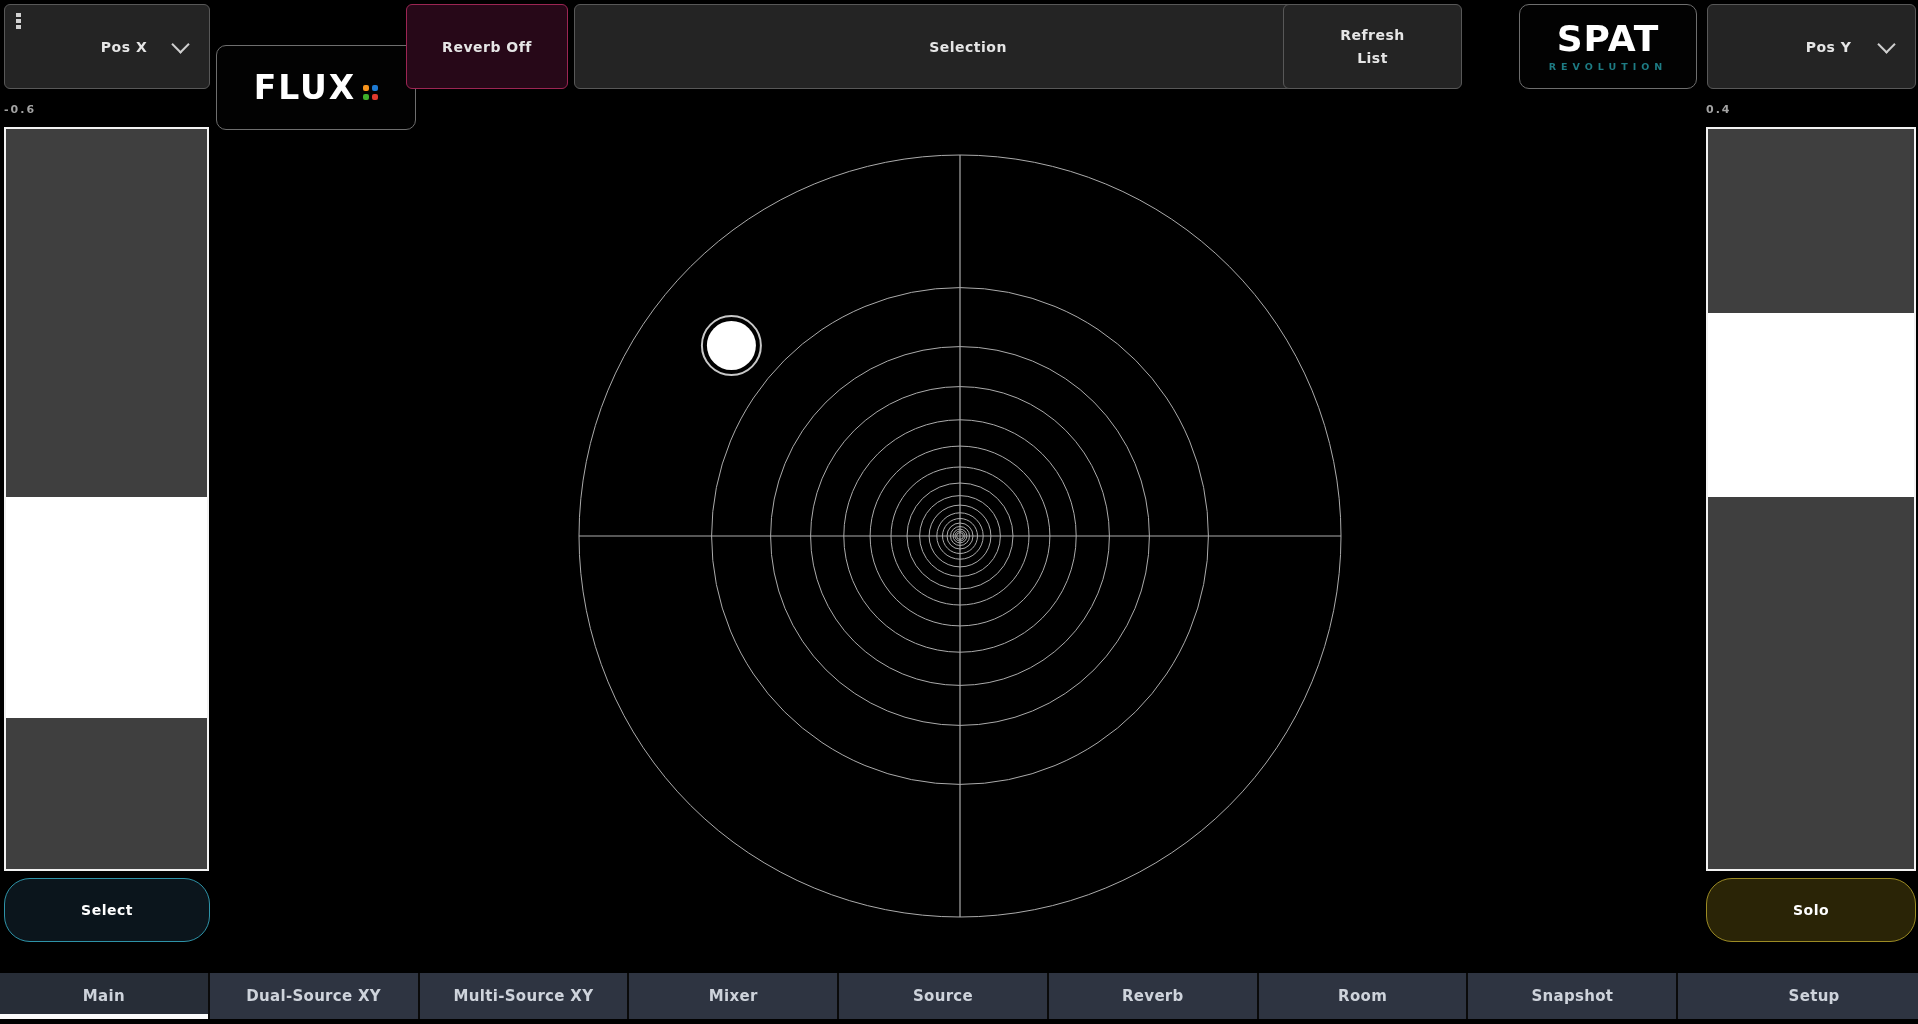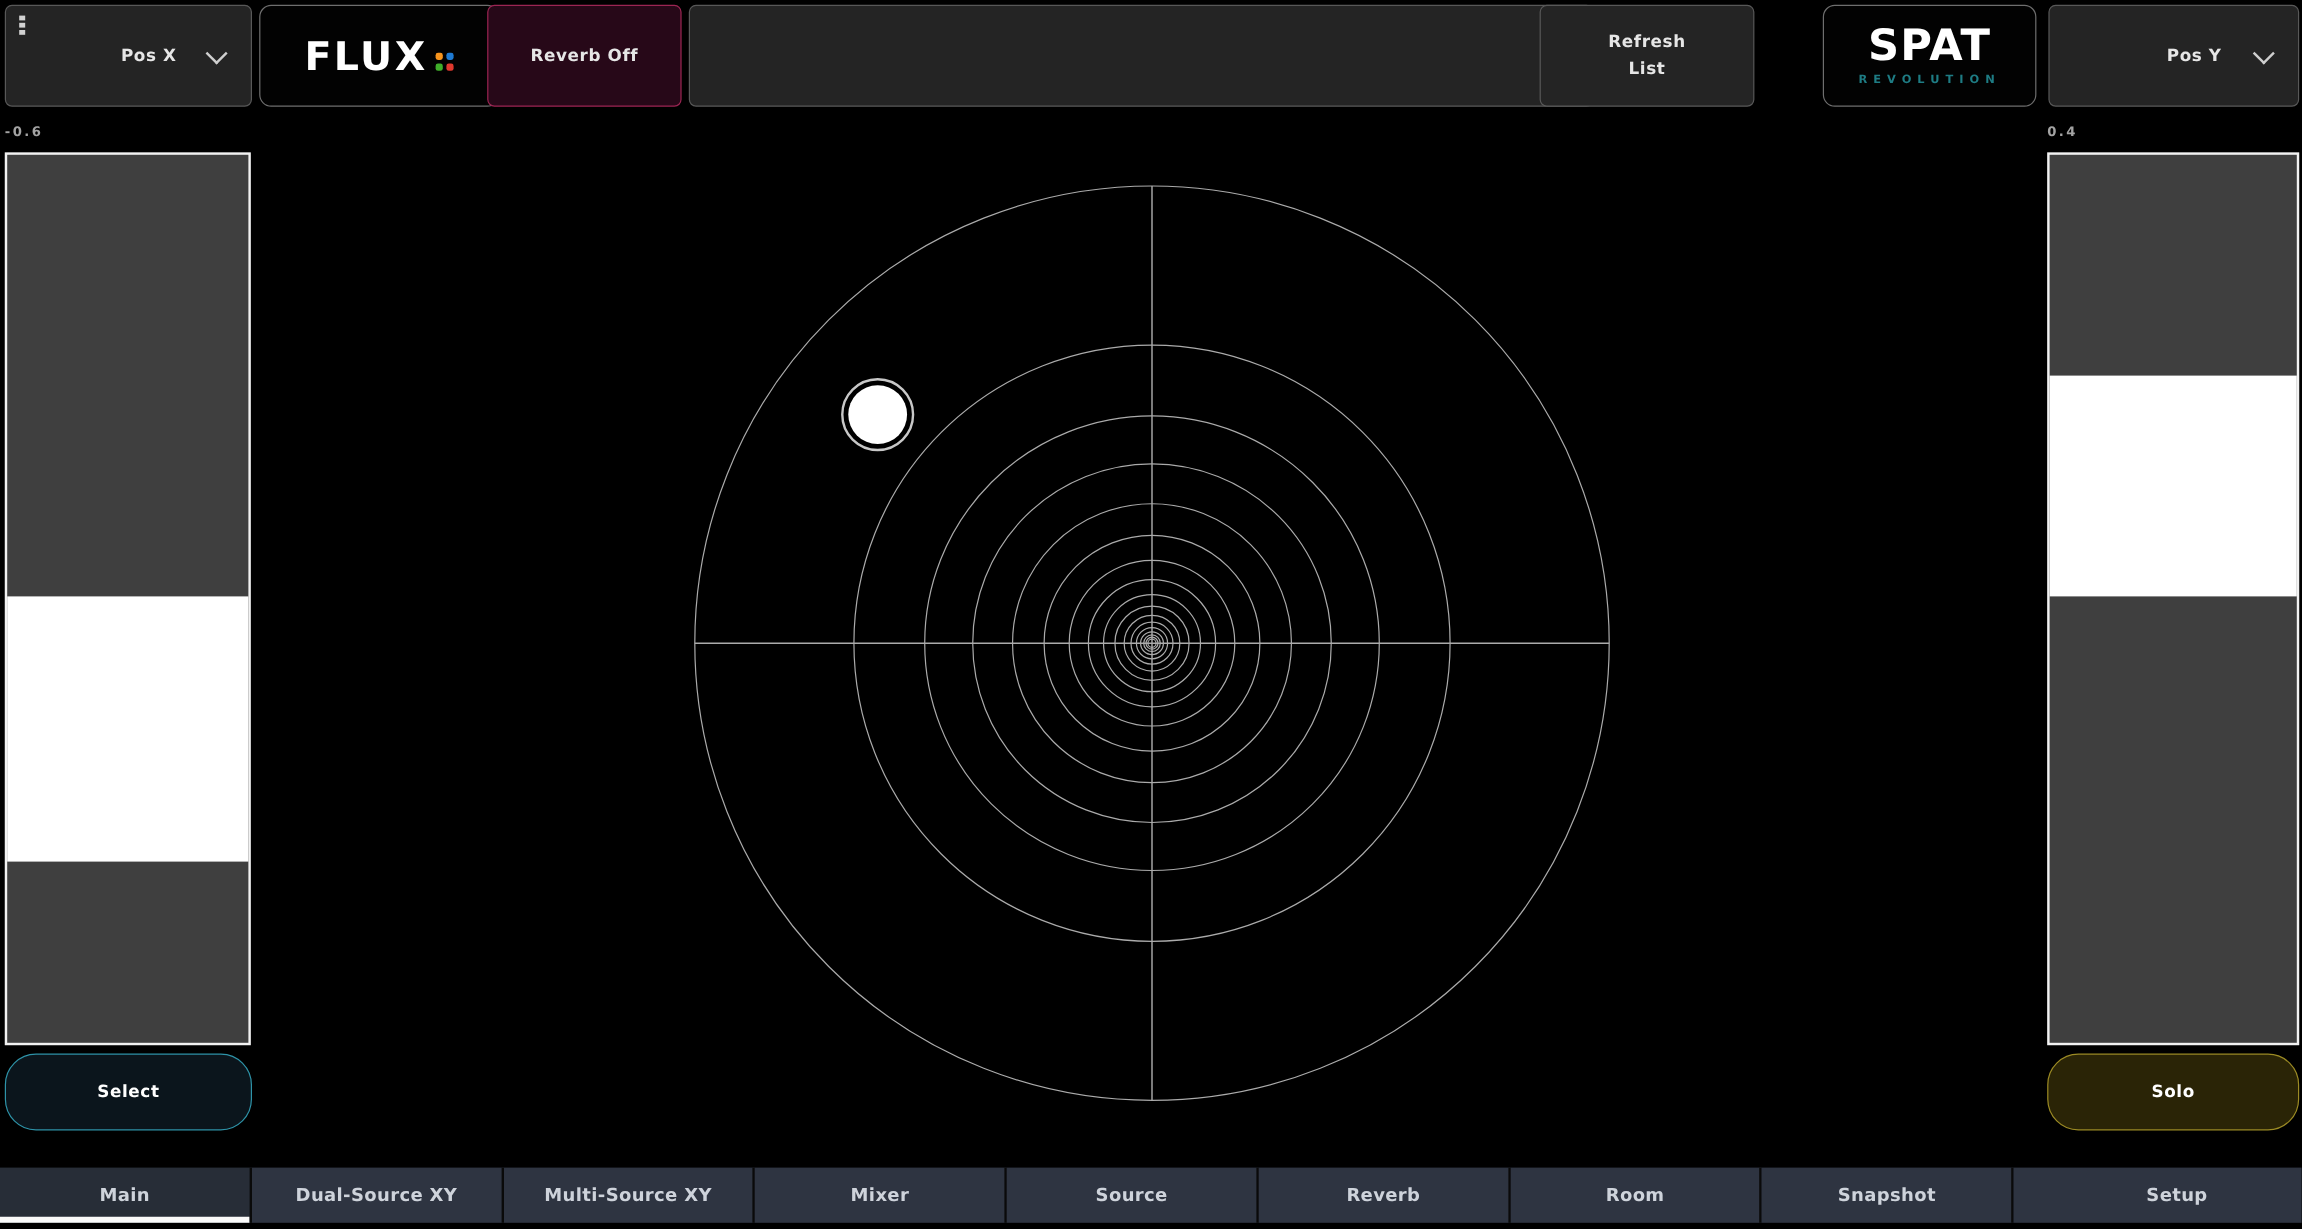--- a/index.html
+++ b/index.html
@@ -5,21 +5,21 @@
   html,body{margin:0;padding:0;background:#000;width:1918px;height:1024px;overflow:hidden;
     font-family:"DejaVu Sans","Liberation Sans",sans-serif;}
   #root{position:absolute;inset:0;width:1918px;height:1024px;background:#000;}
 
   
   .blk{position:absolute;top:4px;height:85px;box-sizing:border-box;background:#242424;
     border:1px solid #585858;border-radius:6px;display:flex;align-items:center;justify-content:center;
     color:#e6e6e6;font-size:14px;font-weight:bold;letter-spacing:.5px;}
   .blk.logo{background:#020202;border:1px solid #6e6e6e;border-radius:10px;}
   #posx-dd{left:4px;width:206px;}
-  #flux-blk{left:216px;width:200px;}
+  #flux-blk{left:216px;width:200px;margin-top:41px;}
   #reverb-btn{left:406px;width:162px;background:#270818;border:1px solid #9c2553;border-radius:6px;cursor:pointer;}
   #sel-dd{left:574px;width:754px;}
   #refresh-btn{left:1283px;width:179px;flex-direction:column;gap:7px;cursor:pointer;}
   #spat-blk{left:1519px;width:178px;flex-direction:column;}
   #posy-dd{left:1707px;width:209px;}
   .dd{cursor:pointer;padding-left:34px;}
   .dd-label{flex:1;text-align:center;}
   .chev{position:absolute;right:22px;top:33px;width:11px;height:11px;
     border-right:2.5px solid #cfcfcf;border-bottom:2.5px solid #cfcfcf;transform:rotate(45deg);}
   .kebab{position:absolute;left:11px;top:8px;display:flex;flex-direction:column;gap:2px;cursor:pointer;}
@@ -112,20 +112,21 @@
             <i style="background: rgb(224, 57, 46);"></i>
           </span>
       </span>
     </div>
 
     <div class="blk" id="reverb-btn">
       <span>Reverb Off</span>
     </div>
 
     <div class="blk dd" id="sel-dd">
+      <span class="dd-label">Selection</span>
       <span class="chev"></span>
     </div>
 
     <div class="blk" id="refresh-btn">
       <span>Refresh</span>
       <span>List</span>
     </div>
 
     <div class="blk logo" id="spat-blk">
       <span class="spat-title">SPAT</span>

